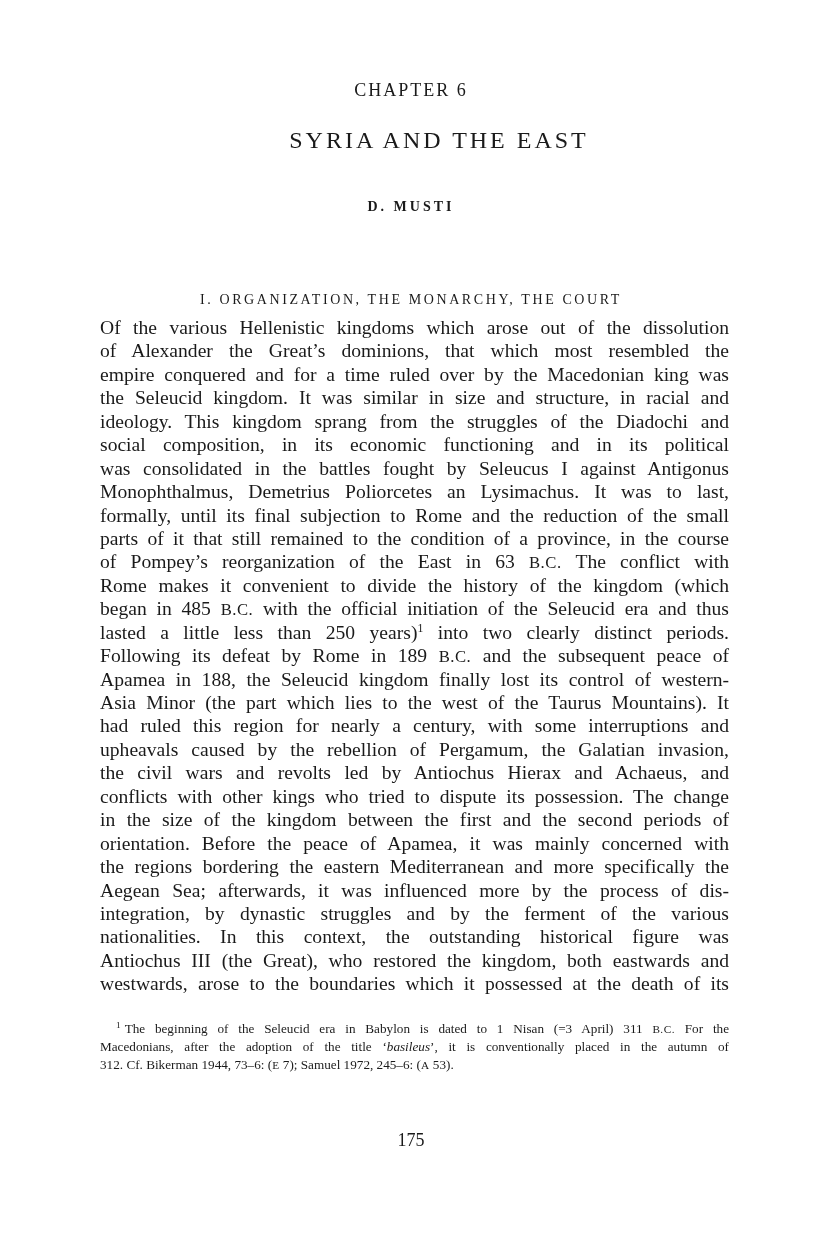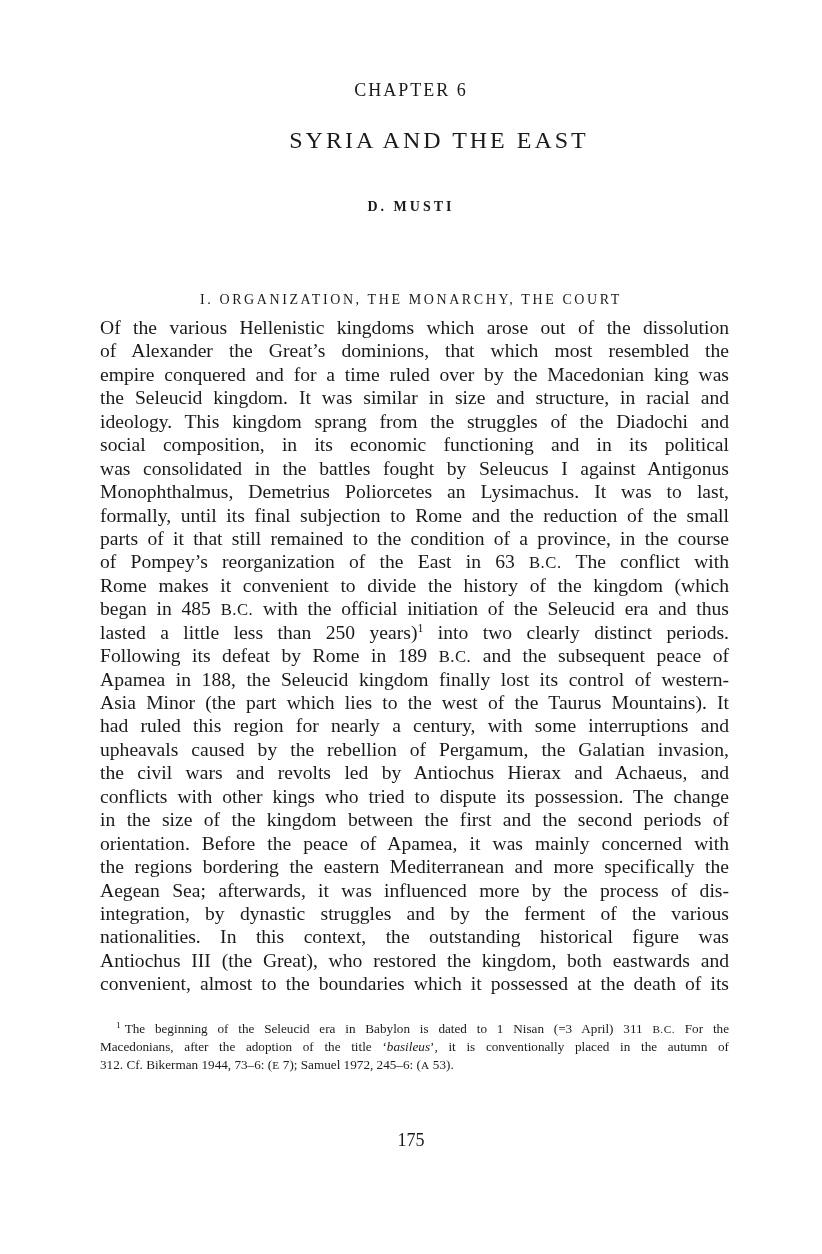--- a/index.html
+++ b/index.html
@@ -60,21 +60,21 @@
     <span class="line">upheavals caused by the rebellion of Pergamum, the Galatian invasion,</span>
     <span class="line">the civil wars and revolts led by Antiochus Hierax and Achaeus, and</span>
     <span class="line">conflicts with other kings who tried to dispute its possession. The change</span>
     <span class="line">in the size of the kingdom between the first and the second periods of</span>
     <span class="line">orientation. Before the peace of Apamea, it was mainly concerned with</span>
     <span class="line">the regions bordering the eastern Mediterranean and more specifically the</span>
     <span class="line">Aegean Sea; afterwards, it was influenced more by the process of dis-</span>
     <span class="line">integration, by dynastic struggles and by the ferment of the various</span>
     <span class="line">nationalities. In this context, the outstanding historical figure was</span>
     <span class="line">Antiochus III (the Great), who restored the kingdom, both eastwards and</span>
-    <span class="line last">convenient, almost to the boundaries which it possessed at the death of its</span>
+    <span class="line last">westwards, arose to the boundaries which it possessed at the death of its</span>
   </div>
 
   <div class="footnote">
     <span class="line first"><sup>1</sup><span>The beginning of the Seleucid era in Babylon is dated to 1 Nisan (=3 April) 311 </span><span class="sc">B.C.</span><span> For the</span></span>
     <span class="line"><span>Macedonians, after the adoption of the title ‘</span><i>basileus</i><span>’, it is conventionally placed in the autumn of</span></span>
     <span class="line end"><span>312. Cf. Bikerman 1944, 73–6: (</span><span class="sc">E</span><span> 7); Samuel 1972, 245–6: (</span><span class="sc">A</span><span> 53).</span></span>
   </div>
 
   <div class="page-number">175</div>
 </div>

